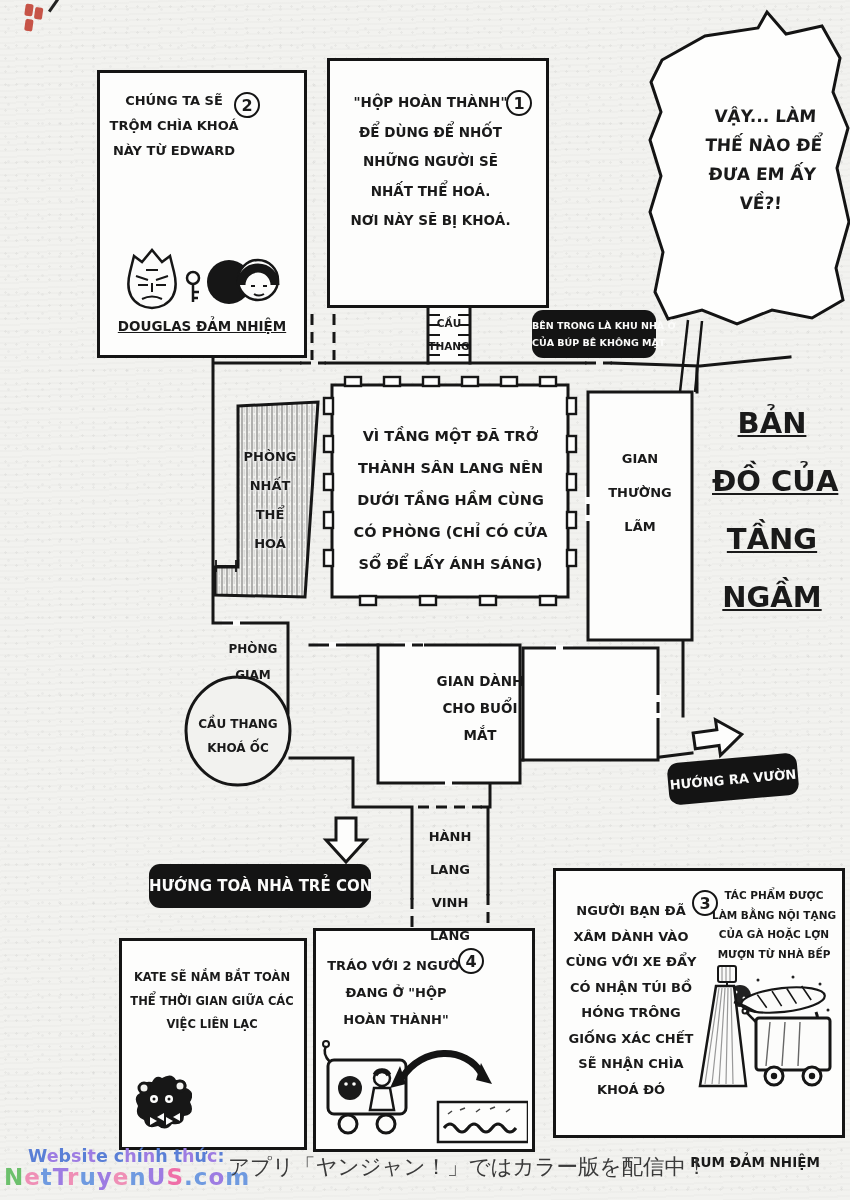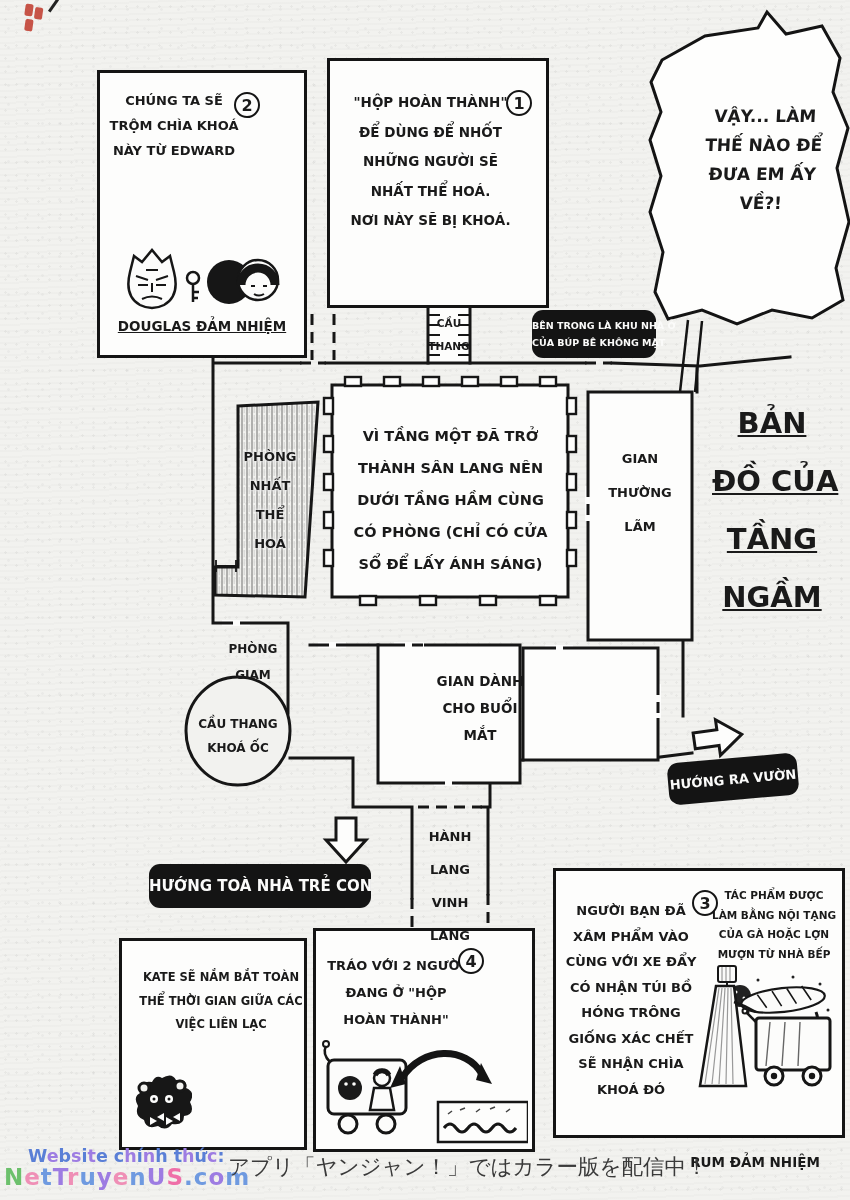--- a/index.html
+++ b/index.html
@@ -238,21 +238,21 @@
   </div>
 
   <div class="t" style="left:412px;top:820px;width:76px;font-size:13px;line-height:33px;">
     <div class="tl">HÀNH</div>
     <div class="tl">LANG</div>
     <div class="tl">VINH</div>
     <div class="tl">LANG</div>
   </div>
 
   <div class="box" style="left:119px;top:938px;width:188px;height:212px;"></div>
-  <div class="t" style="left:134px;top:966px;width:174px;font-size:11.5px;line-height:23.5px;">
+  <div class="t" style="left:125px;top:966px;width:174px;font-size:11.5px;line-height:23.5px;">
     <div class="tl">KATE SẼ NẮM BẮT TOÀN</div>
     <div class="tl">THỂ THỜI GIAN GIỮA CÁC</div>
     <div class="tl">VIỆC LIÊN LẠC</div>
   </div>
   <svg class="over" width="60" height="62" viewBox="0 0 60 62" style="left:132px;top:1072px;">
     <path d="M30,6 Q40,0 44,8 Q56,6 54,16 Q64,20 58,30 Q64,42 52,44 Q52,54 40,52 Q34,60 26,54 Q14,58 12,48 Q2,44 6,34 Q0,24 10,20 Q8,8 20,10 Q24,2 30,6 Z" fill="#171717"></path>
     <circle cx="12" cy="16" r="5" fill="#f2f2ef" stroke="#171717" stroke-width="3"></circle>
     <circle cx="48" cy="14" r="5" fill="#f2f2ef" stroke="#171717" stroke-width="3"></circle>
     <circle cx="22" cy="27" r="4" fill="#fdfdfc"></circle>
       <circle cx="22" cy="27" r="1.5" fill="#171717"></circle>
@@ -293,21 +293,21 @@
       <rect x="118" y="66" width="90" height="40" fill="#fdfdfc" stroke="#161616" stroke-width="2.5"></rect>
       <path d="M124,92 q6,-8 12,0 t12,0 t12,0 t12,0 t12,0 t12,0" fill="none" stroke="#161616" stroke-width="3"></path>
       <path d="M128,78 l4,-3 M140,74 l5,-2 M156,76 l4,-3 M170,73 l5,-2 M186,76 l4,-3" stroke="#444" stroke-width="1.5"></path>
     </g>
   </svg>
 
   <div class="box" style="left:553px;top:868px;width:292px;height:270px;"></div>
   <span class="num" style="left:692px;top:890px;">3</span>
   <div class="t" style="left:556px;top:898px;width:150px;font-size:13px;line-height:25.5px;">
     <div class="tl">NGƯỜI BẠN ĐÃ</div>
-    <div class="tl">XÂM PHẨM VÀO</div>
+    <div class="tl">XÂM DÀNH VÀO</div>
     <div class="tl">CÙNG VỚI XE ĐẨY</div>
     <div class="tl">CÓ NHẬN TÚI BỒ</div>
     <div class="tl">HÓNG TRÔNG</div>
     <div class="tl">GIỐNG XÁC CHẾT</div>
     <div class="tl">SẼ NHẬN CHÌA</div>
     <div class="tl">KHOÁ ĐÓ</div>
   </div>
   <div class="t" style="left:708px;top:886px;width:132px;font-size:10.5px;line-height:19.5px;">
     <div class="tl">TÁC PHẨM ĐƯỢC</div>
     <div class="tl">LÀM BẰNG NỘI TẠNG</div>

